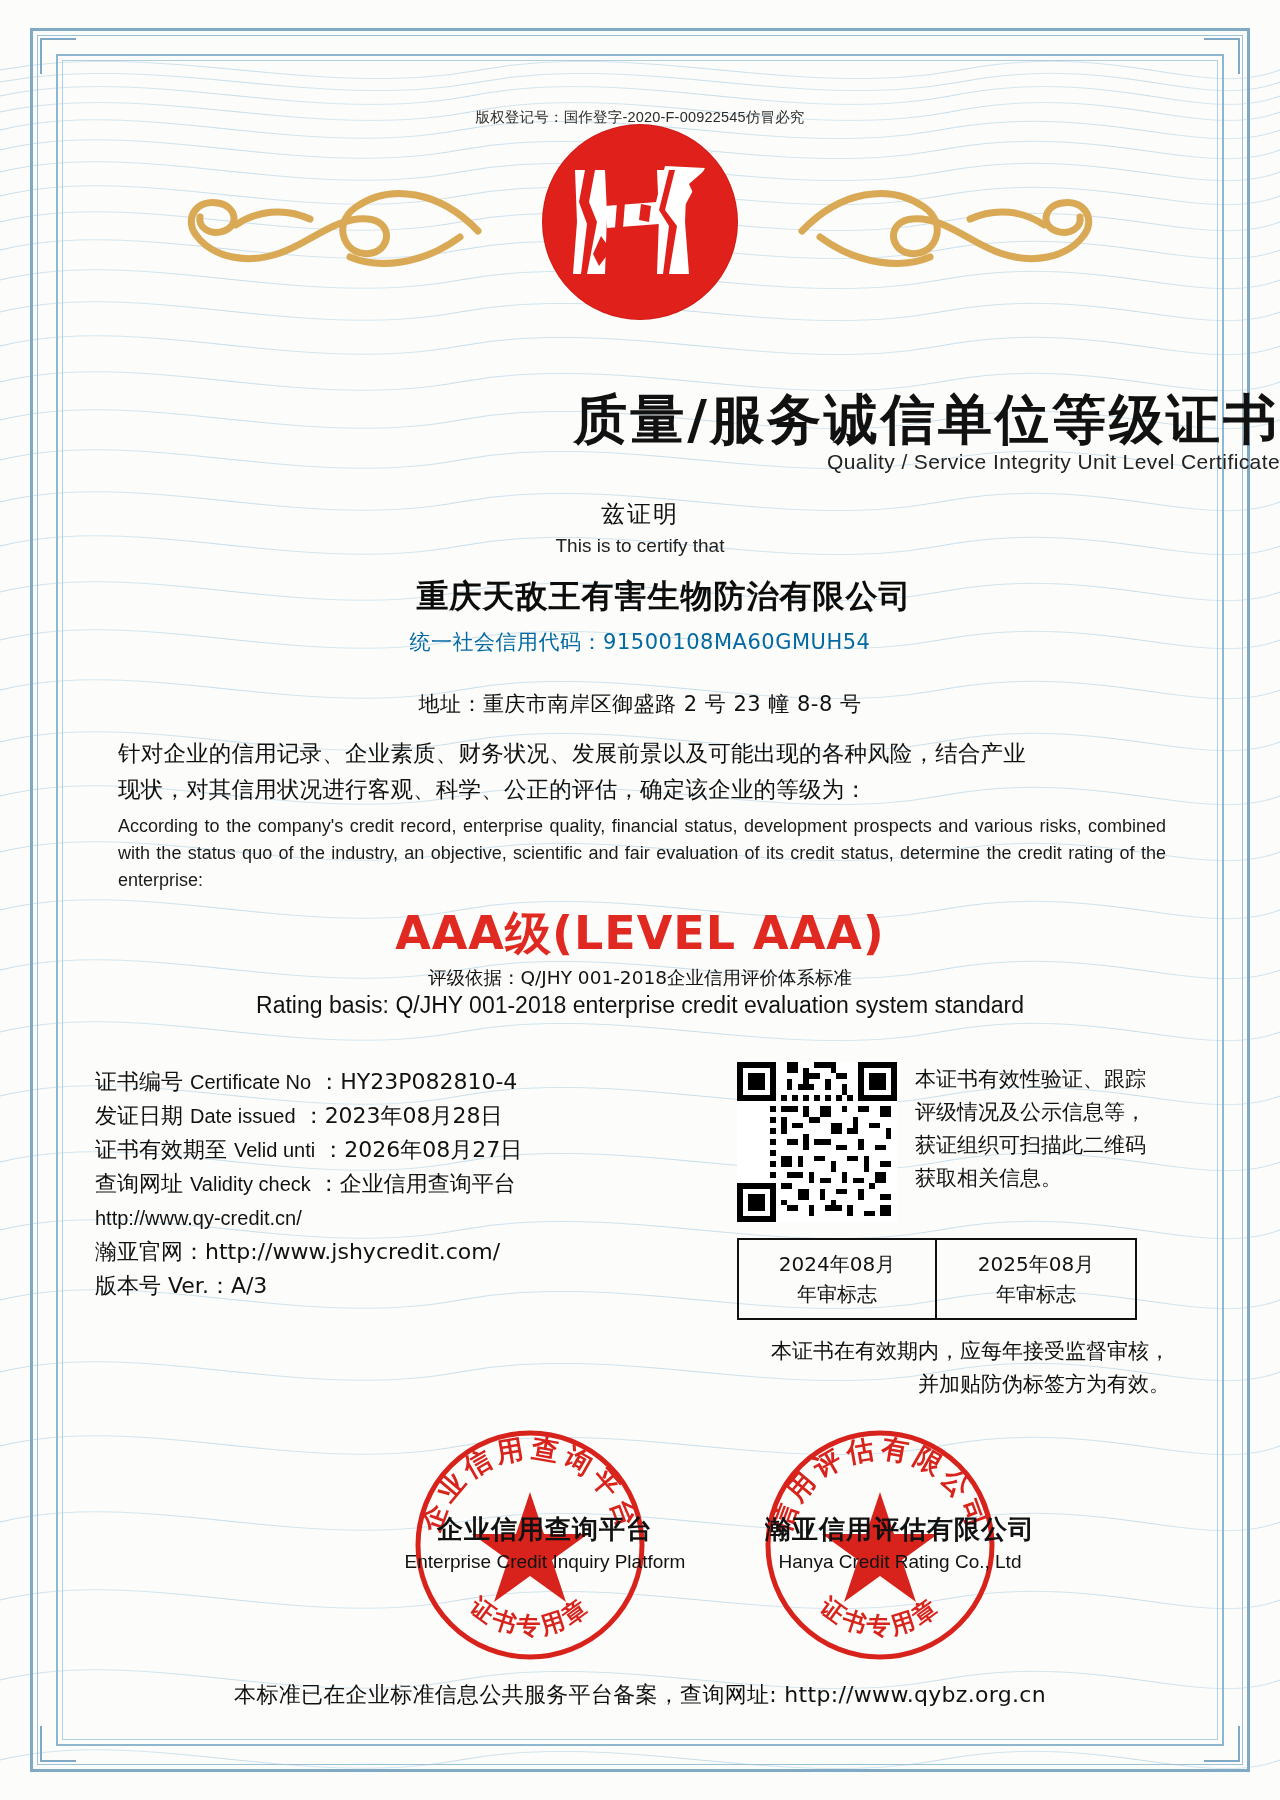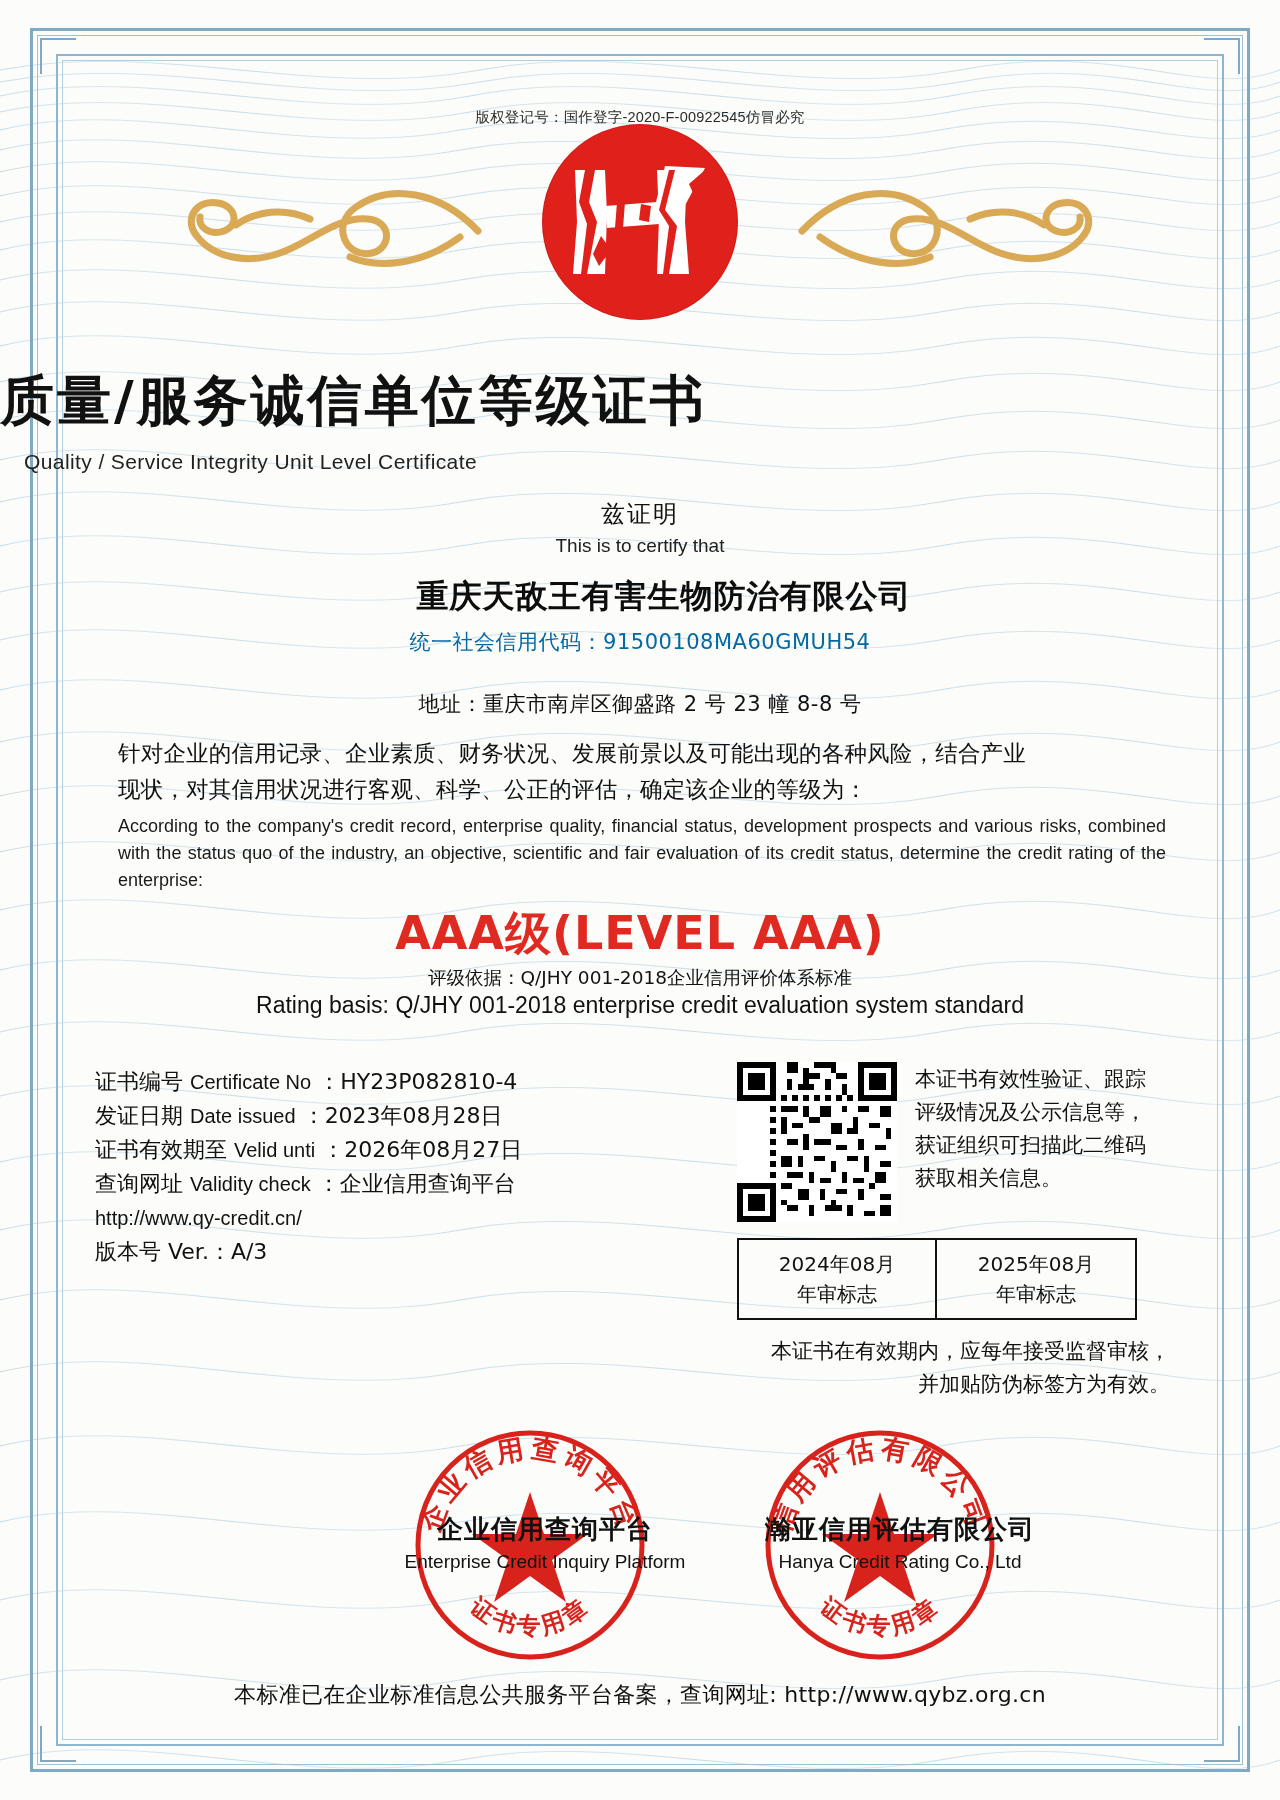--- a/index.html
+++ b/index.html
@@ -112,34 +112,34 @@
     box-shadow: 0 0 0 1px #d01a16;
   }
   .logo-mark {
     position: absolute;
     left: 50%; top: 50%;
     transform: translate(-50%,-50%);
   }
 
   .title-cn {
     position: absolute;
-    top: 365px;
-    left: 0; right: 0;
-    text-align: left;
+    top: 384px;
+    left: 0; right: 0;
+    text-align: right;
     font-size: 54px;
     font-weight: bold;
     color: #111;
     letter-spacing: 3px;
     font-family: "DejaVu Sans", "Liberation Sans", sans-serif;
   }
   .title-en {
     position: absolute;
     top: 450px;
     left: 0; right: 0;
-    text-align: left;
+    text-align: right;
     font-size: 21px;
     color: #222;
     letter-spacing: .4px;
     padding-left: 24px;
   }
 
   .certify-cn {
     position: absolute;
     top: 498px;
     left: 0; right: 0;
@@ -493,20 +493,21 @@
         <span>证书有效期至</span>
         <span class="en">Velid unti</span>
         <span>：2026年08月27日</span>
       </div>
       <div class="row">
         <span>查询网址</span>
         <span class="en">Validity check</span>
         <span>：企业信用查询平台</span>
       </div>
       <div class="row en">http://www.qy-credit.cn/</div>
+      <div class="row">瀚亚官网：http://www.jshycredit.com/</div>
       <div class="row">版本号 Ver.：A/3</div>
     </div>
 
     <div class="qr-box">
       <svg width="160" height="160" viewBox="0 0 29 29" shape-rendering="crispEdges">
         <rect width="29" height="29" fill="#fff"></rect>
         <g fill="#000">
 
           <rect x="0" y="0" width="7" height="1"></rect>
             <rect x="0" y="6" width="7" height="1"></rect>

